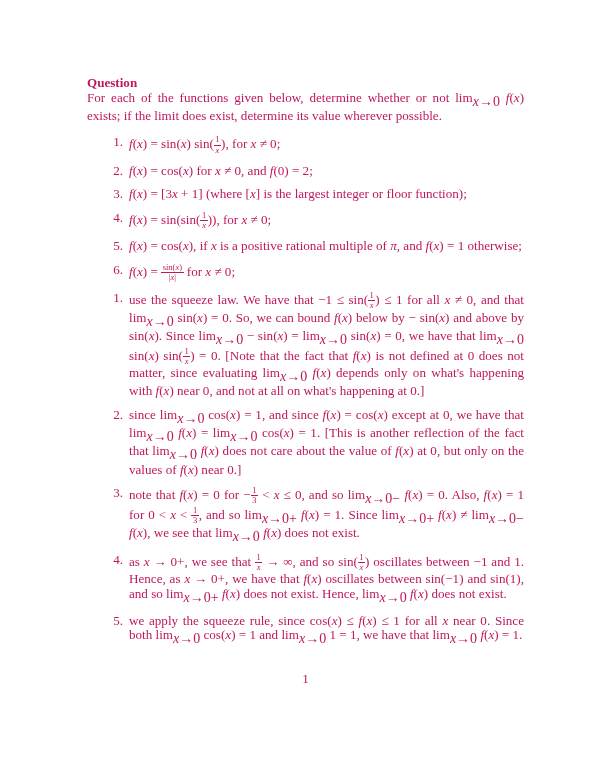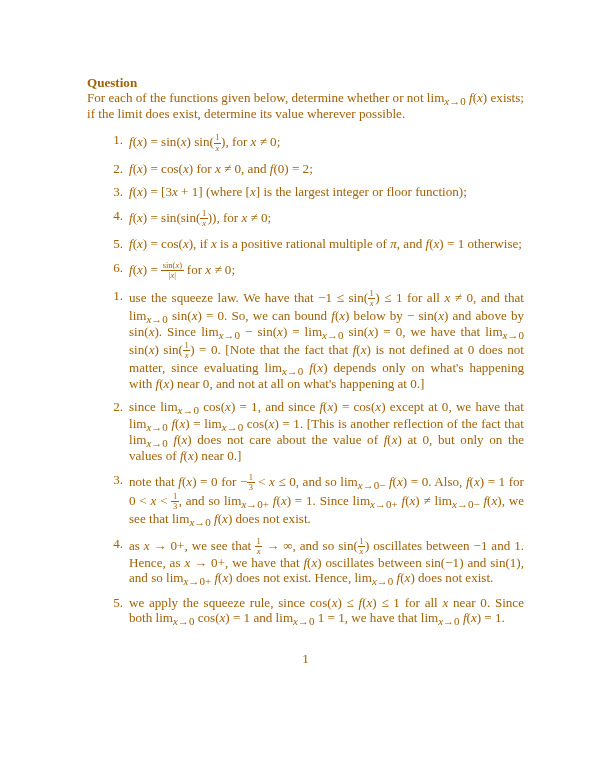--- a/index.html
+++ b/index.html
@@ -5,21 +5,21 @@
   html, body {
     margin: 0;
     padding: 0;
     background: #ffffff;
   }
   .page {
     position: relative;
     width: 600px;
     height: 776px;
     background: #ffffff;
-    color: #a16207;
+    color: #be185d;
     font-family: "Liberation Serif", "DejaVu Serif", serif;
     font-size: 13.1px;
     line-height: 14.6px;
     overflow: hidden;
   }
   .content {
     position: absolute;
     left: 87px;
     top: 76px;
     width: 437px;
@@ -43,21 +43,21 @@
     box-sizing: border-box;
     text-align: right;
     padding-right: 6px;
   }
   .li-body {
     flex: 1;
     text-align: justify;
   }
   .it { font-style: italic; }
   .sub {
-    font-size: 11px;
+    font-size: 14px;
     line-height: 1;
     vertical-align: -0.3em;
     letter-spacing: 0;
   }
   .frac {
     display: inline-block;
     vertical-align: -0.55em;
     text-align: center;
     font-size: 8.5px;
     line-height: 1.08;

